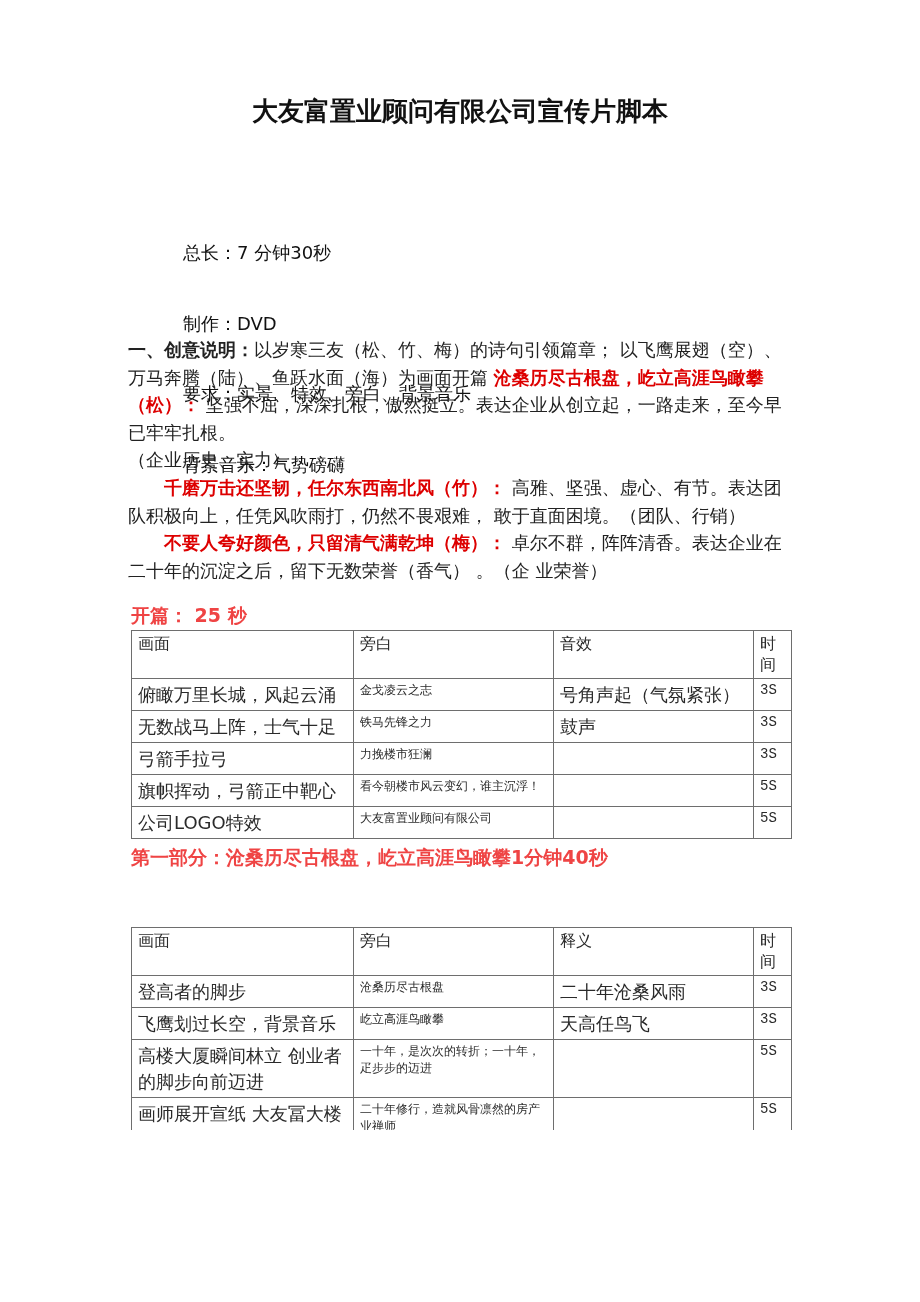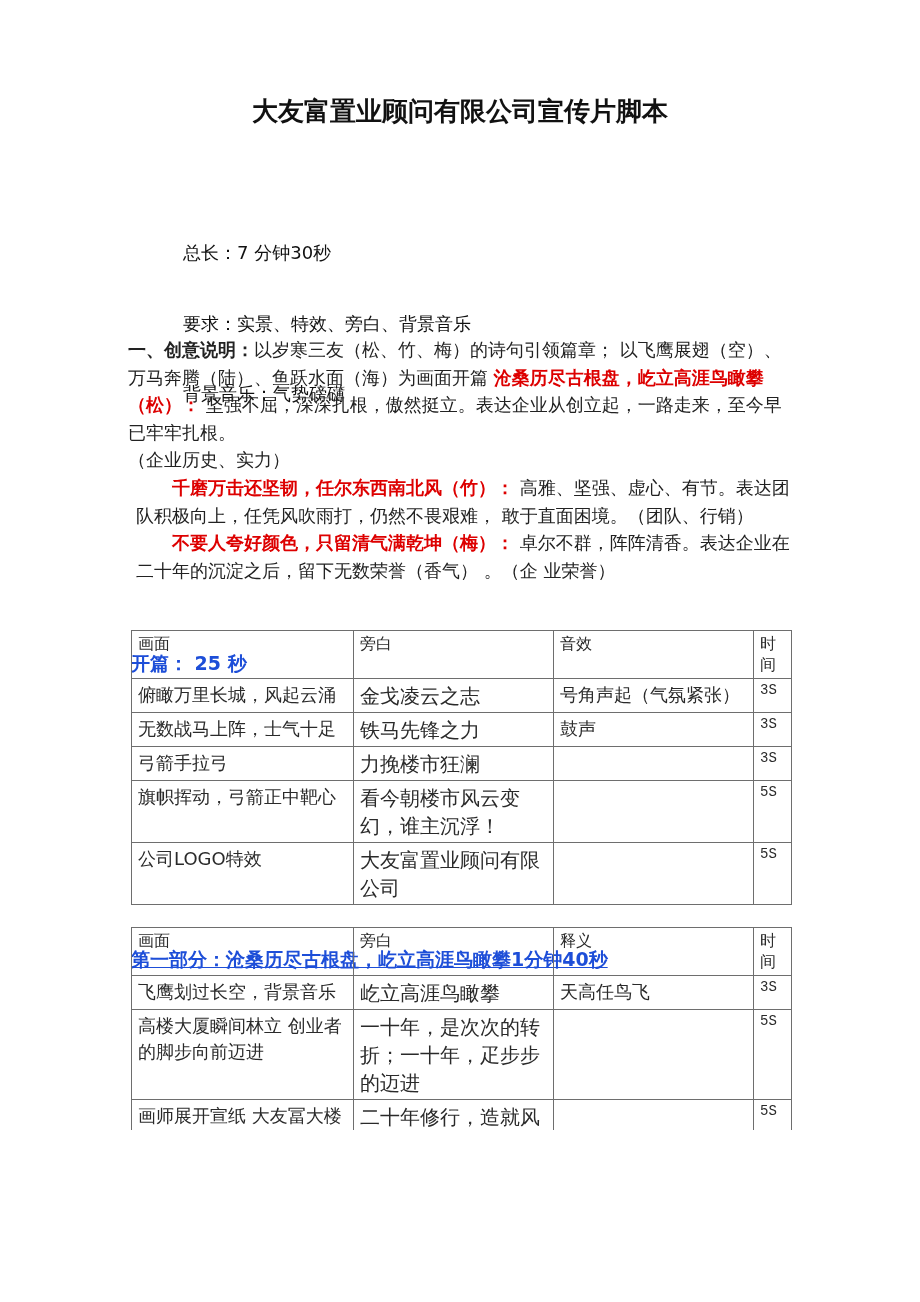--- a/index.html
+++ b/index.html
@@ -44,34 +44,33 @@
   .intro {
     position: absolute;
     top: 336px;
     left: 128px;
     width: 666px;
     font-size: 18px;
     line-height: 27.6px;
     color: #222222;
   }
   .intro p { margin: 0; }
-  .intro .indent { text-indent: 2em; margin-left: 8px; }
+  .intro .indent { text-indent: 2em; }
   .b { font-weight: bold; }
   .red { color: #dd0000; font-weight: bold; }
   .sec-heading {
     position: absolute;
     left: 131px;
     font-size: 19px;
     font-weight: bold;
-    color: #1d4ed8;
+    color: #ef4444;
     white-space: pre;
-    margin-top: 48px;
   }
   .sec-heading.opening { top: 603px; }
-  .sec-heading.part1 { top: 899px; text-decoration: underline; }
+  .sec-heading.part1 { top: 845px; }
   table.script-table {
     position: absolute;
     left: 131px;
     width: 660px;
     border-collapse: collapse;
     table-layout: fixed;
   }
   table.opening-table { top: 630px; }
   table.part1-table { top: 927px; }
   .script-table th, .script-table td {
@@ -80,33 +79,34 @@
     vertical-align: top;
     text-align: left;
     font-weight: normal;
     color: #2a2a2a;
     overflow: hidden;
     margin-top: 23px;
   }
   .script-table th { font-size: 16px; height: 24px; }
   .script-table td { height: 22px; }
   .c-pic, .c-fx { font-size: 18px; line-height: 1.45; }
-  .c-voice { font-size: 20px; line-height: 1.4; }
+  .c-voice { font-size: 12px; line-height: 1.4; }
   .c-time { font-size: 14px; font-weight: bold; color: #111111; font-family: Liberation Mono, monospace; }
   .cell-bold { font-weight: bold; font-family: Liberation Serif, serif; }
 </style>
 </head>
 <body>
 
 <div class="page">
 
   <div class="doc-title">大友富置业顾问有限公司宣传片脚本</div>
 
   <div class="meta-block">
     <div>总长：7 分钟30秒</div>
+    <div>制作：DVD</div>
     <div>要求：实景、特效、旁白、背景音乐</div>
     <div>背景音乐：气势磅礴</div>
   </div>
 
   <div class="intro">
     <p><span class="b">一、创意说明：</span><span>以岁寒三友（松、竹、梅）的诗句引领篇章；  以飞鹰展翅（空）、万马奔腾（陆）、鱼跃水面（海）为画面开篇 </span><span class="red">沧桑历尽古根盘，屹立高涯鸟瞰攀（松）：</span><span>  坚强不屈，深深扎根，傲然挺立。表达企业从创立起，一路走来，至今早已牢牢扎根。</span></p>
     <p>（企业历史、实力）</p>
     <p class="indent"><span class="red">千磨万击还坚韧，任尔东西南北风（竹）：</span><span>  高雅、坚强、虚心、有节。表达团队积极向上，任凭风吹雨打，仍然不畏艰难， 敢于直面困境。（团队、行销）</span></p>
     <p class="indent"><span class="red">不要人夸好颜色，只留清气满乾坤（梅）：</span><span>  卓尔不群，阵阵清香。表达企业在二十年的沉淀之后，留下无数荣誉（香气） 。（企 业荣誉）</span></p>
   </div>
@@ -170,20 +170,26 @@
         <col style="width:38px">
       </colgroup>
     <tbody>
         <tr>
       <th>画面</th>
       <th>旁白</th>
       <th>释义</th>
       <th>时间</th>
     </tr>
     <tr>
+      <td class="c-pic">登高者的脚步</td>
+      <td class="c-voice">沧桑历尽古根盘</td>
+      <td class="c-fx">二十年沧桑风雨</td>
+      <td class="c-time">3S</td>
+    </tr>
+    <tr>
       <td class="c-pic">飞鹰划过长空，背景音乐</td>
       <td class="c-voice">屹立高涯鸟瞰攀</td>
       <td class="c-fx">天高任鸟飞</td>
       <td class="c-time">3S</td>
     </tr>
     <tr>
       <td class="c-pic">高楼大厦瞬间林立 创业者的脚步向前迈进</td>
       <td class="c-voice">一十年，是次次的转折；一十年，疋步步的迈进</td>
       <td class="c-fx"></td>
       <td class="c-time">5S</td>

